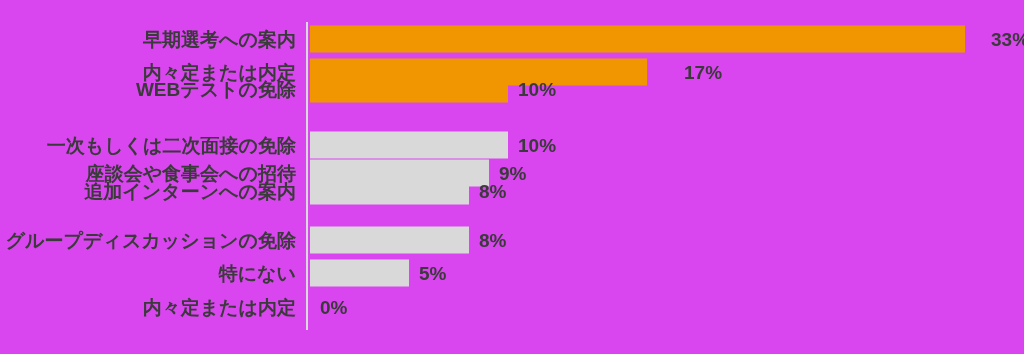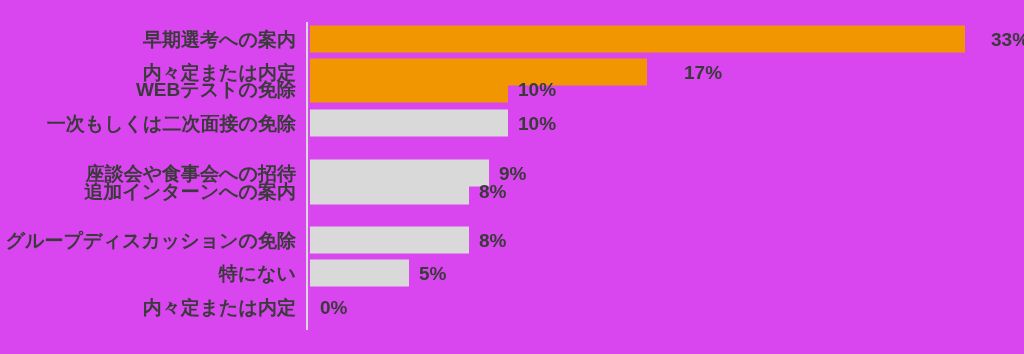--- a/index.html
+++ b/index.html
@@ -110,21 +110,21 @@
         </div>
         <div class="val-label" style="left: 657px; margin-left: 27px;">17%</div>
       </div>
       <div class="bar-row" style="top: 72px;">
         <div class="cat-label">WEBテストの免除</div>
         <div class="bar-track" style="width: 198px;">
           <div class="bar highlight" style="width: 198px; background: rgb(241, 149, 0);"></div>
         </div>
         <div class="val-label" style="left: 518px;">10%</div>
       </div>
-      <div class="bar-row" style="top: 106px;">
+      <div class="bar-row" style="top: 128px;">
         <div class="cat-label">一次もしくは二次面接の免除</div>
         <div class="bar-track" style="width: 198px;">
           <div class="bar" style="width: 198px; background: rgb(217, 217, 217);"></div>
         </div>
         <div class="val-label" style="left: 518px;">10%</div>
       </div>
       <div class="bar-row" style="top: 156px; text-decoration: underline;">
         <div class="cat-label">座談会や食事会への招待</div>
         <div class="bar-track" style="width: 179px;">
           <div class="bar" style="width: 179px; background: rgb(217, 217, 217);"></div>

